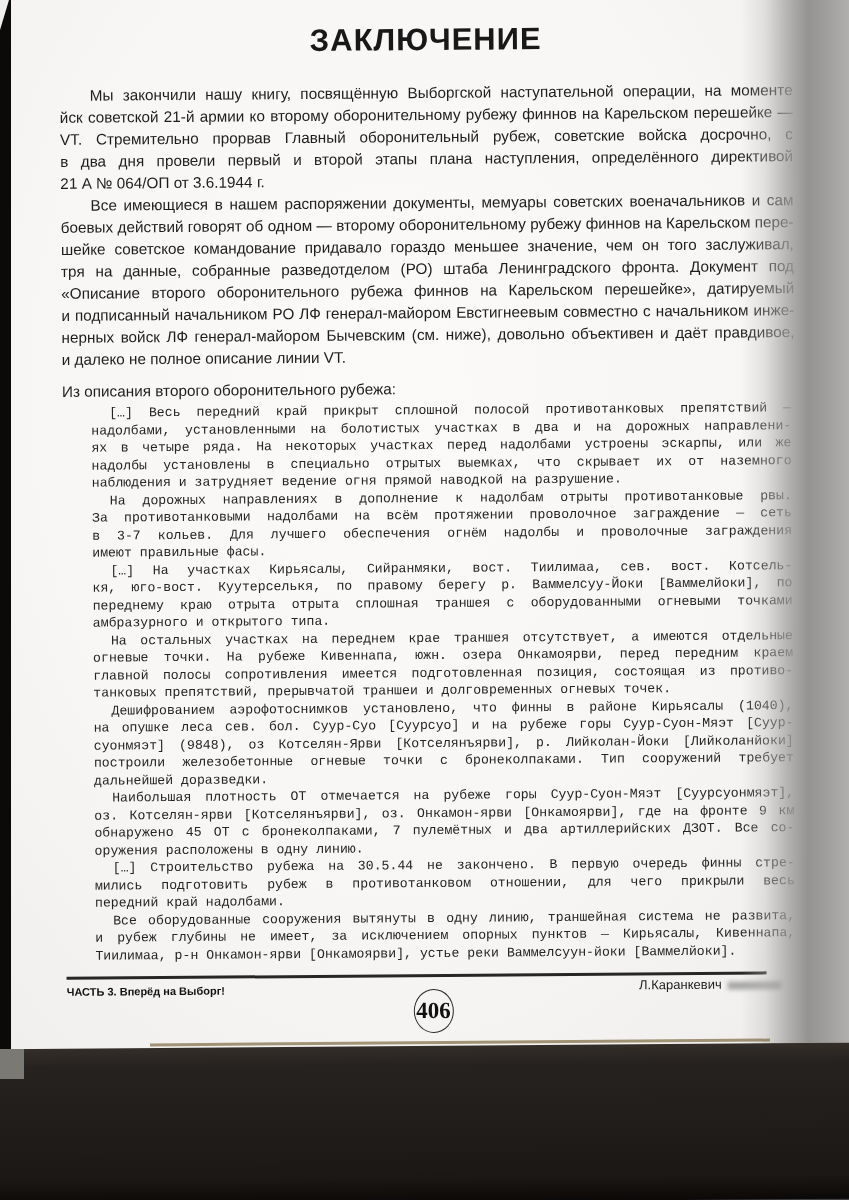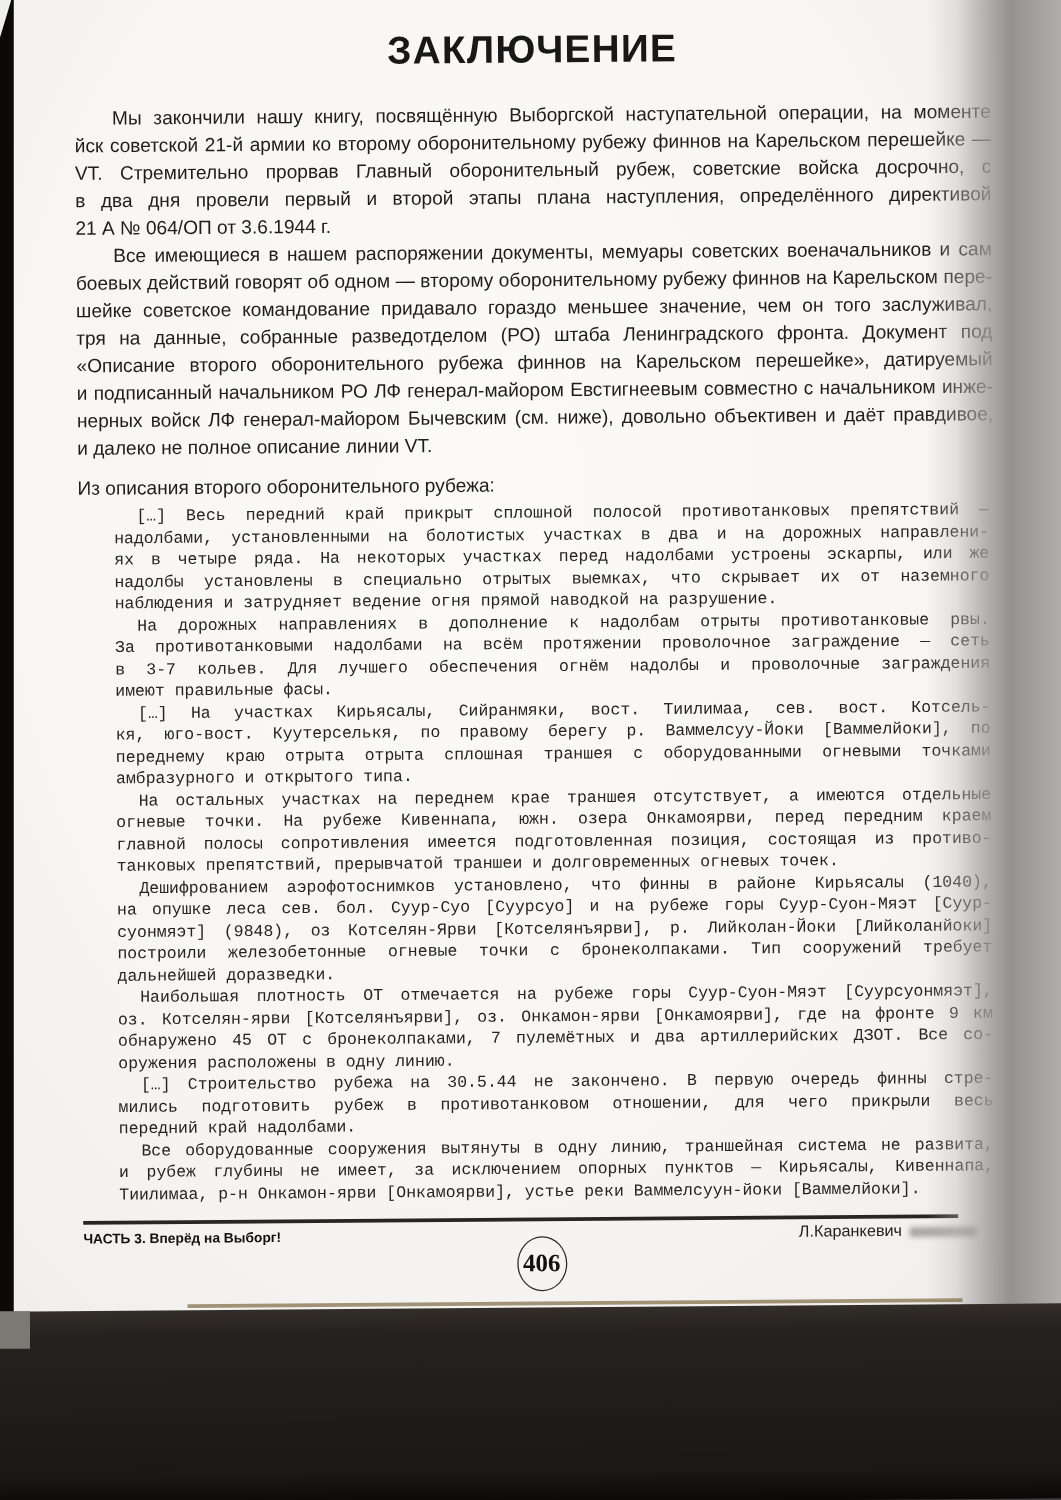--- a/index.html
+++ b/index.html
@@ -40,21 +40,21 @@
   .f-left{font-size:11px;font-weight:bold;color:#111;margin-top:6px;}
   .f-right{position:absolute;right:18px;top:5px;font-size:13px;color:#222;white-space:nowrap;}
   .smudge{
     display:inline-block;width:54px;height:8px;margin-left:6px;
     background:#8f8f8d;filter:blur(2px);opacity:.75;vertical-align:middle;
   }
   .page-circle{
     position:absolute;left:50%;top:15px;transform:translateX(-50%);
     width:38px;height:42px;border:1.7px solid #2a2a2a;border-radius:50%;
     display:flex;align-items:center;justify-content:center;
-    font-family:"Liberation Serif",serif;font-size:20px;font-weight:bold;color:#111;
+    font-family:"Liberation Serif",serif;font-size:23px;font-weight:bold;color:#111;
     background:transparent;
   }
   .edge-left{position:absolute;left:0;top:0;width:11px;height:1058px;background:#0b0a08;}
   .corner-sliver{
     position:absolute;left:0;top:0;width:9px;height:30px;background:#efefed;
     clip-path:polygon(0 0,100% 0,0 100%);
   }
   .right-shadow{
     position:absolute;top:0;right:0;width:108px;height:1050px;
     background:linear-gradient(90deg,

